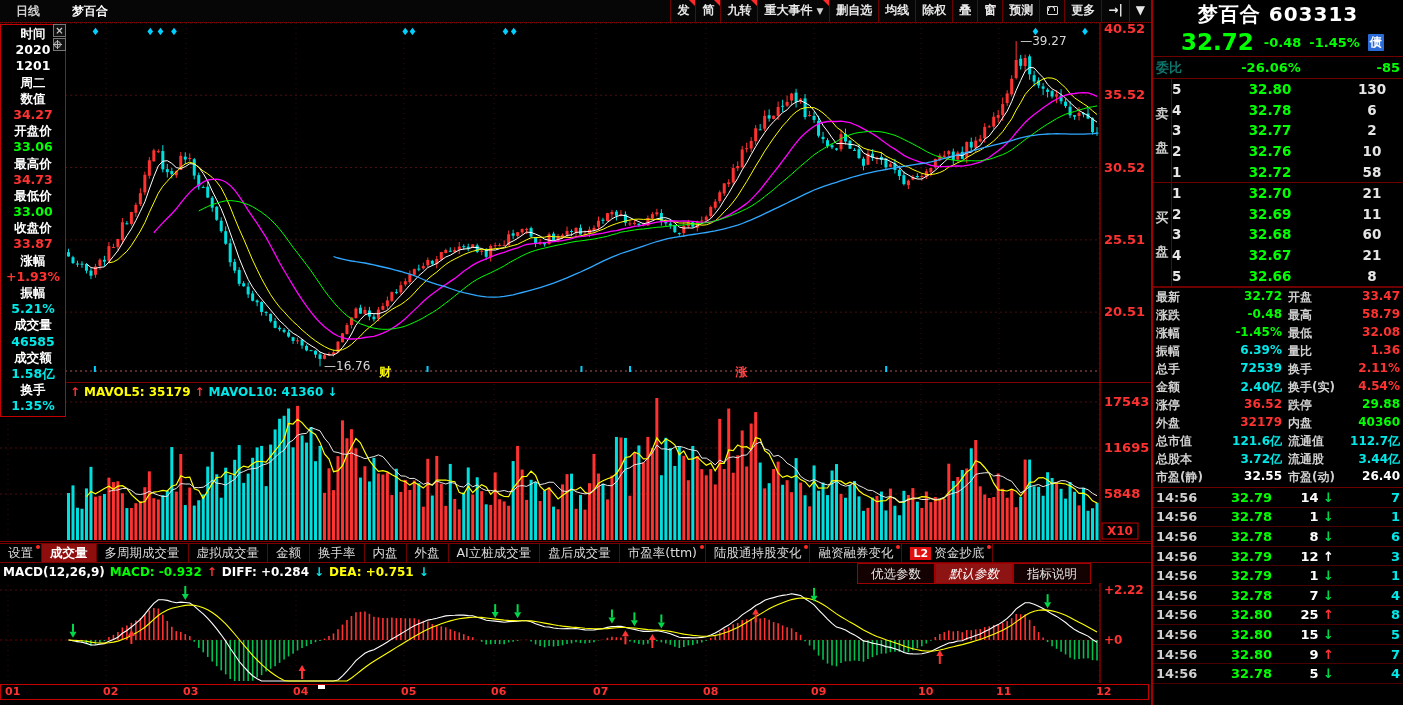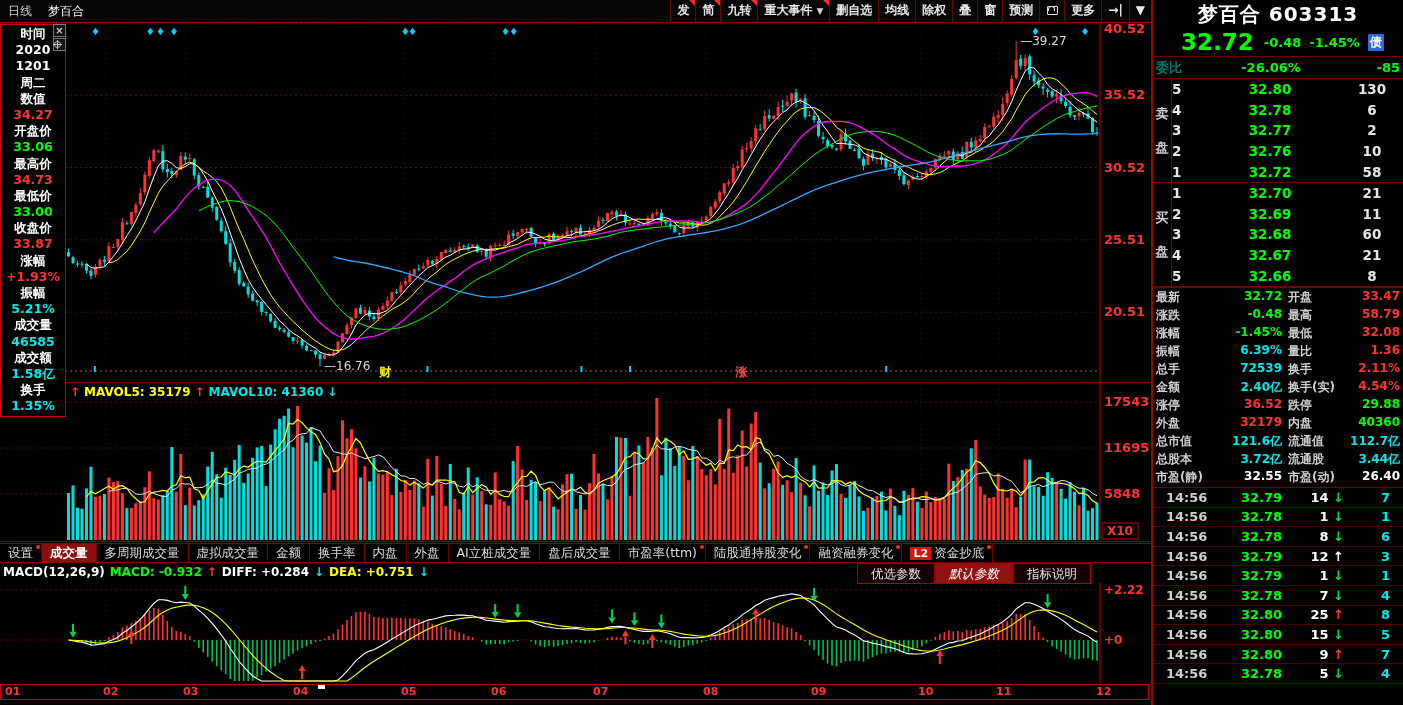--- a/index.html
+++ b/index.html
@@ -6,21 +6,21 @@
   body{width:1403px;height:705px;position:relative;overflow:hidden;
        font-family:"DejaVu Sans","Liberation Sans",sans-serif;color:#ddd;}
   .abs{position:absolute;}
   
   .cw{color:#ffffff}.cy{color:#ffff00}.cm{color:#ff00ff}.cg{color:#00ff00}
   .cb{color:#35a8ff}.cc{color:#00e8e8}.cr{color:#ff3232}.cgr{color:#cfcfcf}
   
   #topbar{left:0;top:0;width:1151px;height:22px;background:#060606;
           border-bottom:1px dotted #8a0000;display:flex;align-items:center;
           font-size:12px;white-space:nowrap;z-index:6;}
-  #topbar .lbl{margin:0 8px;font-weight:normal;text-align:center;}
+  #topbar .lbl{margin:0 16px;font-weight:bold;text-align:center;}
   .leg{margin-right:7px;font-weight:bold;}
   .leg .ar{font-weight:bold;}
   #tb-buttons{margin-left:auto;display:flex;align-items:stretch;height:22px;}
   .tbtn{line-height:21px;padding:0 6px;border-left:1px solid #6e0000;color:#e8e8e8;
         position:relative;cursor:pointer;font-weight:bold;}
   .tbtn.corner::after{content:"";position:absolute;top:0;right:0;
         border-left:6px solid transparent;border-top:6px solid #ff2a2a;}
   .lockbody{display:inline-block;width:9px;height:7px;border:1px solid #ddd;border-radius:1px;vertical-align:-1px;}
   .lockshackle{display:inline-block;width:5px;height:4px;border:1px solid #ddd;border-bottom:none;
         border-radius:4px 4px 0 0;vertical-align:3px;margin-right:-8px;margin-left:2px;}
@@ -79,21 +79,21 @@
   #rp-alert{height:19px;display:flex;align-items:center;font-size:12px;color:#ffff00;padding:0 3px;}
   #rp-alert .aq{color:#00ff00;margin:0 6px;}
   #rp-alert .alink{margin-left:auto;cursor:pointer;color:#ffff00;}
   #rp-stats{height:199px;display:flex;flex-direction:column;justify-content:space-around;padding:0 3px;}
   .strow{display:grid;grid-template-columns:60px 66px 64px 1fr;font-size:12px;}
   .strow .sl{color:#cfcfcf;}
   .strow .sv{text-align:right;}
   .strow .sl2{color:#cfcfcf;padding-left:6px;}
   #rp-ticks{height:198px;border-top:1px solid #6e0000;}
   .tkrow{display:grid;grid-template-columns:46px 70px 62px 1fr;align-items:center;
-         height:19.6px;font-size:13px;border-bottom:1px solid #4a0000;padding:0 13px;box-sizing:border-box;}
+         height:19.6px;font-size:13px;border-bottom:1px solid #4a0000;padding:0 3px;box-sizing:border-box;}
   .tkrow .tt{color:#cfcfcf;}
   .tkrow .tp{text-align:right;color:#00ff00;}
   .tkrow .tv{text-align:right;color:#fff;}
   .tkrow .tc{text-align:right;color:#00e8e8;}
   svg{position:absolute;left:0;}
   svg text{font-family:"DejaVu Sans","Liberation Sans",sans-serif;}
 </style>
 </head>
 <body>
 

